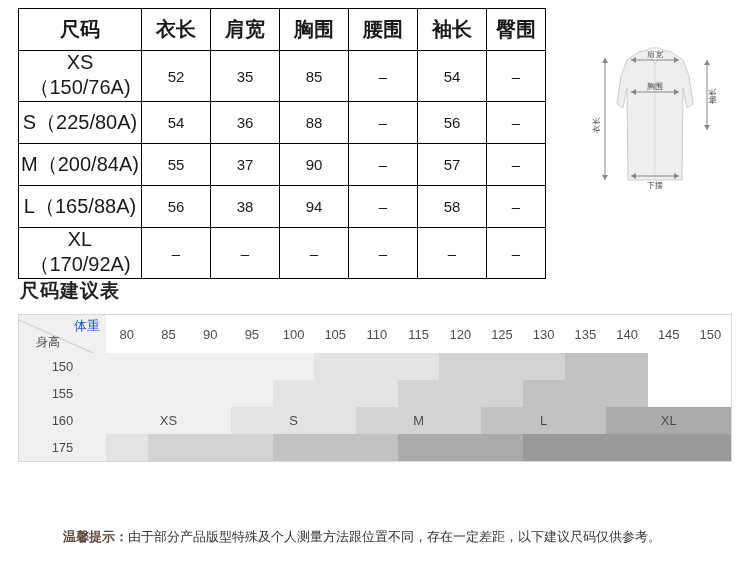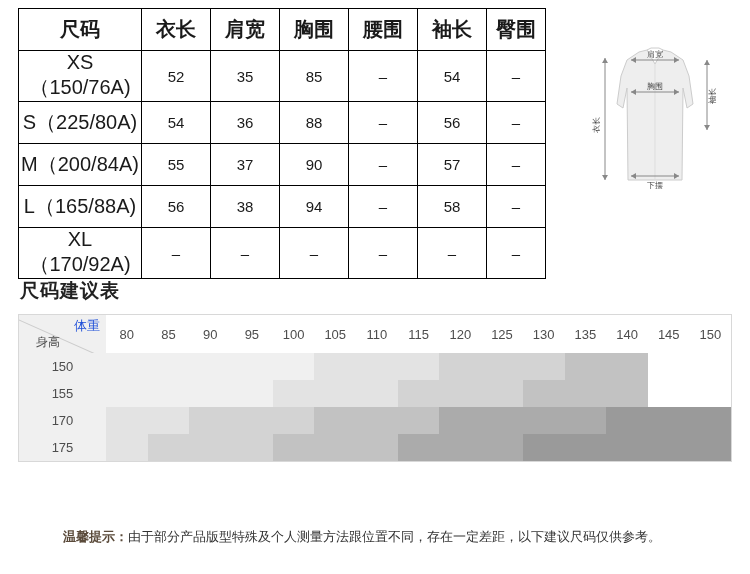--- a/index.html
+++ b/index.html
@@ -360,40 +360,40 @@
         <td class="cell s3"></td>
         <td class="cell s3"></td>
         <td class="cell s3"></td>
         <td class="cell s4"></td>
         <td class="cell s4"></td>
         <td class="cell s4"></td>
         <td class="cell s0"></td>
         <td class="cell s0"></td>
       </tr>
 
-
-
-      <tr>
-        <td class="h-cell s1">170</td>
-        <td class="cell s2"></td>
-        <td class="cell s2"></td>
-        <td class="cell s3"></td>
-        <td class="cell s3"></td>
-        <td class="cell s3"></td>
-        <td class="cell s4"></td>
-        <td class="cell s4"></td>
+      <tr>
+        <td class="h-cell s1">160</td>
+        <td class="cell s1"></td>
+        <td class="cell s1 lbl">XS</td>
+        <td class="cell s1"></td>
+        <td class="cell s2"></td>
+        <td class="cell s2 lbl">S</td>
+        <td class="cell s2"></td>
+        <td class="cell s3"></td>
+        <td class="cell s3 lbl">M</td>
+        <td class="cell s3"></td>
+        <td class="cell s4"></td>
+        <td class="cell s4 lbl">L</td>
         <td class="cell s4"></td>
         <td class="cell s5"></td>
+        <td class="cell s5 lbl">XL</td>
         <td class="cell s5"></td>
-        <td class="cell s5"></td>
-        <td class="cell s5"></td>
-        <td class="cell s6"></td>
-        <td class="cell s6"></td>
-        <td class="cell s6"></td>
-      </tr>
+      </tr>
+
+
 
       <tr>
         <td class="h-cell s1">175</td>
         <td class="cell s2"></td>
         <td class="cell s3"></td>
         <td class="cell s3"></td>
         <td class="cell s3"></td>
         <td class="cell s4"></td>
         <td class="cell s4"></td>
         <td class="cell s4"></td>

